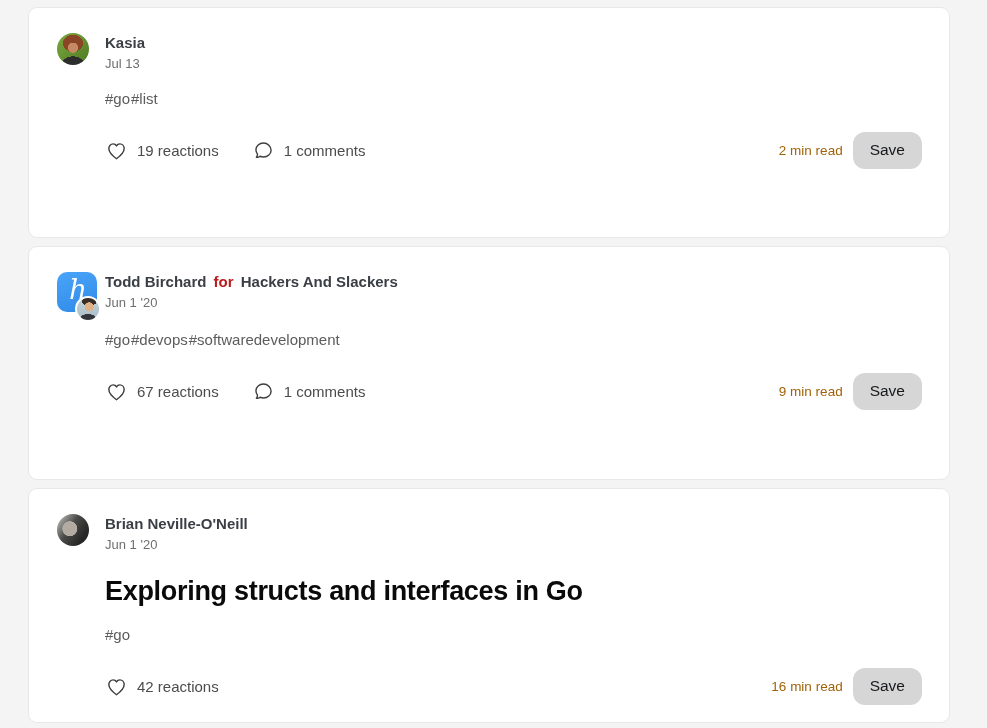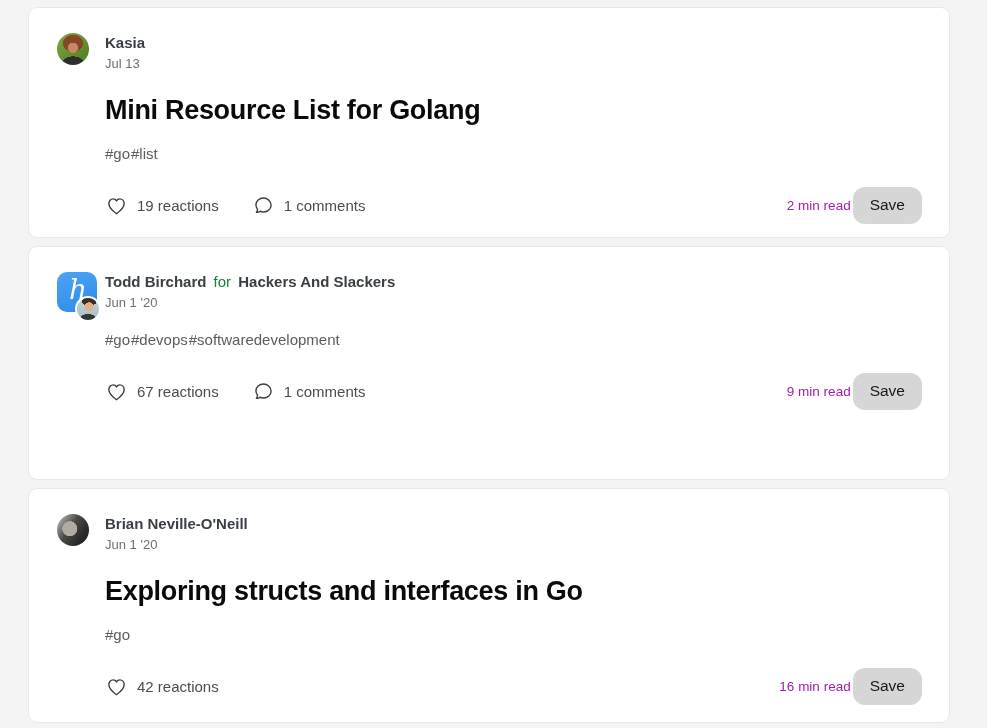--- a/index.html
+++ b/index.html
@@ -61,21 +61,21 @@
     background:
       radial-gradient(circle at 55% 40%, #e0b184 0 24%, rgba(255,255,255,0) 26%),
       radial-gradient(ellipse 55% 32% at 55% 16%, #3a2d26 0 60%, rgba(255,255,255,0) 61%),
       radial-gradient(ellipse 65% 42% at 50% 96%, #33373b 0 55%, rgba(255,255,255,0) 56%),
       linear-gradient(#c3d3da, #a9bcc6);
   }
 
   .meta-col { padding-top: 1px; }
   .byline { font-size: 15px; line-height: 18px; }
   .author-name, .org-name { font-weight: 700; color: #3a3f45; }
-  .for-label { color: #15803d; font-weight: 400; padding: 0 3px; text-align: right; }
+  .for-label { color: #b91c1c; font-weight: 700; padding: 0 3px; text-align: right; }
   .meta-date { font-size: 13px; color: #6e6e6e; margin-top: 4px; }
 
   .card-body { padding-left: 48px; }
   .post-title {
     display: block;
     margin-top: 24px;
     font-size: 27px;
     line-height: 31px;
     font-weight: 800;
     letter-spacing: -0.3px;
@@ -87,21 +87,21 @@
   .tag { font-size: 15px; color: #5c5c5c; cursor: pointer; }
 
   .card-footer { margin-top: 25px; display: flex; align-items: center; }
   .action {
     display: flex; align-items: center; gap: 9px;
     font-size: 15px; color: #4c4c4c; cursor: pointer;
   }
   .action + .action { margin-left: 33px; }
   .action svg { display: block; }
   .spacer { flex: 1; }
-  .read-time { font-size: 13.5px; color: #a21caf; margin-right: 2px; }
+  .read-time { font-size: 13.5px; color: #a16207; margin-right: 10px; }
   .save-btn {
     background: #d6d6d6;
     border: none;
     border-radius: 12px;
     padding: 9px 17px 10px;
     font-family: "Liberation Sans", sans-serif;
     font-size: 15.5px;
     color: #15181c;
     cursor: pointer;
   }
@@ -117,21 +117,20 @@
         <div class="avatar avatar-kasia"></div>
       </div>
       <div class="meta-col">
         <div class="byline">
           <span class="author-name">Kasia</span>
         </div>
         <div class="meta-date">Jul 13</div>
       </div>
     </div>
     <div class="card-body">
-      <a class="post-title">Mini Resource List for Golang</a>
       <div class="tags">
         <span class="tag">#go</span>
         <span class="tag">#list</span>
       </div>
       <div class="card-footer">
         <div class="action">
           <span>
             <svg width="23" height="23" viewBox="0 0 24 24" fill="none" stroke="#3f3f3f" stroke-width="1.5" stroke-linejoin="round">
               <path d="M12 20.6C8.5 18 4 14 4 9.9 4 7.2 6 5.1 8.5 5.1c1.5 0 2.8.8 3.5 2.1.7-1.3 2-2.1 3.5-2.1C18 5.1 20 7.2 20 9.9c0 4.1-4.5 8.1-8 10.7z"></path>
             </svg>

